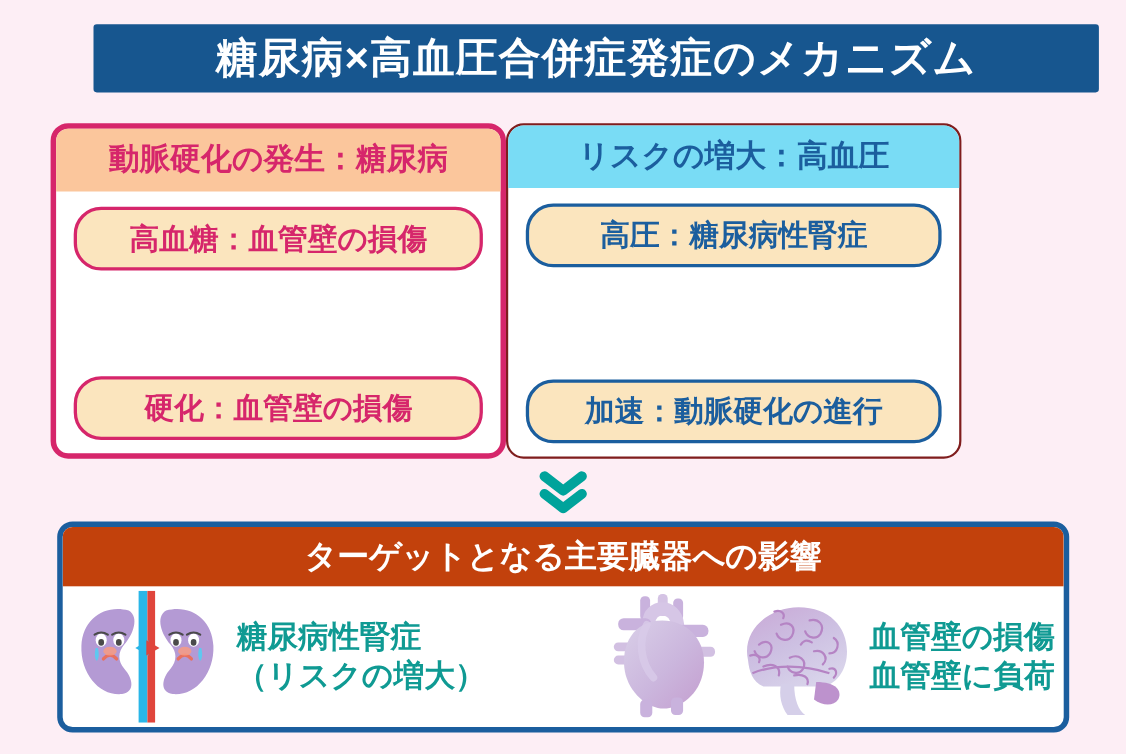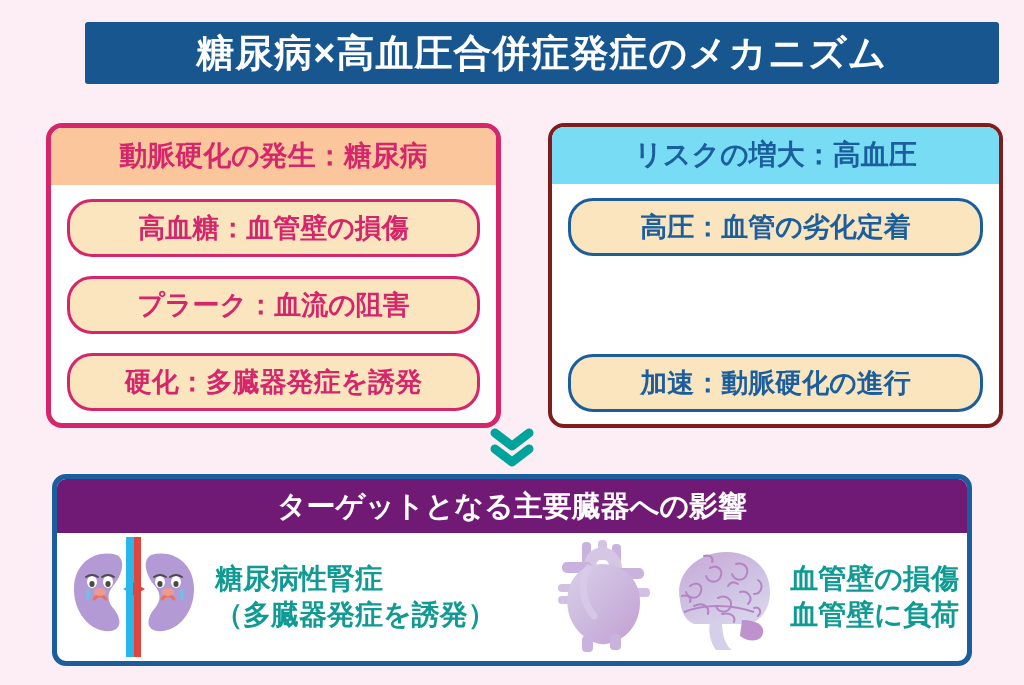--- a/index.html
+++ b/index.html
@@ -36,38 +36,37 @@
     letter-spacing: 1px;
     line-height: 1;
     white-space: nowrap;
   }
 
   
   .columns {
     position: absolute;
     left: 46px;
     top: 112px;
-    width: 957px;
+    width: 828px;
     height: 305px;
     display: flex;
     justify-content: space-between;
-    margin-top: 11px;
   }
   .panel {
     width: 455px;
     height: 100%;
     background: #ffffff;
     border-radius: 16px;
     box-sizing: border-box;
     overflow: hidden;
     display: flex;
     flex-direction: column;
   }
   .panel.left  { border: 5px solid #d6266b; }
-  .panel.right { border: 4px solid #7f1d1d; }
+  .panel.right { border: 2px solid #7f1d1d; }
 
   .panel-header {
     height: 58px;
     flex: 0 0 58px;
     display: flex;
     align-items: center;
     justify-content: center;
     border-radius: 10px 10px 0 0;
     margin: -1px -1px 0 -1px;
   }
@@ -134,21 +133,21 @@
     background: #ffffff;
     border: 5px solid #1b5e9e;
     border-radius: 14px;
     box-sizing: border-box;
     overflow: hidden;
     display: flex;
     flex-direction: column;
   }
   .bottom-header {
     flex: 0 0 54px;
-    background: #701a75;
+    background: #c2410c;
     display: flex;
     align-items: center;
     justify-content: center;
   }
   .bottom-header .bh-text {
     color: #ffffff;
     font-size: 29px;
     font-weight: bold;
     line-height: 1;
     white-space: nowrap;
@@ -187,35 +186,32 @@
 
   <div class="panel left">
     <div class="panel-header">
       <span class="header-text">動脈硬化の発生：糖尿病</span>
     </div>
     <div class="panel-body">
       <div class="chip">
         <span class="chip-text">高血糖：血管壁の損傷</span>
       </div>
       <div class="chip">
-        <span class="chip-text">プラーク：血流の阻害</span>
-      </div>
-      <div class="chip">
-        <span class="chip-text">硬化：多臓器発症を誘発</span>
+        <span class="chip-text">硬化：血管壁の損傷</span>
       </div>
     </div>
   </div>
 
   <div class="panel right">
     <div class="panel-header">
       <span class="header-text">リスクの増大：高血圧</span>
     </div>
     <div class="panel-body">
       <div class="chip">
-        <span class="chip-text">高圧：血管の劣化定着</span>
+        <span class="chip-text">高圧：糖尿病性腎症</span>
       </div>
       <div class="chip">
         <span class="chip-text">加速：動脈硬化の進行</span>
       </div>
     </div>
   </div>
 </div>
 
 <div class="chevron-wrap">
   <svg class="art" width="46" height="40" viewBox="0 0 46 40">
@@ -259,21 +255,21 @@
         <ellipse cx="95" cy="47" rx="2.6" ry="3" fill="#4a4a4a"></ellipse>
         <ellipse cx="111" cy="47" rx="2.6" ry="3" fill="#4a4a4a"></ellipse>
         <path d="M89 40 Q95 36 101 40" stroke="#4a4a4a" stroke-width="2" fill="none" stroke-linecap="round"></path>
         <path d="M105 40 Q111 36 117 40" stroke="#4a4a4a" stroke-width="2" fill="none" stroke-linecap="round"></path>
         <path d="M97 62 Q103 55 109 62" stroke="#e8705f" stroke-width="3" fill="none" stroke-linecap="round"></path>
         <ellipse cx="103" cy="55" rx="6" ry="4" fill="#f79b82" opacity="0.85"></ellipse>
         <path d="M116 52 Q114 60 117 64 Q120 60 118 52 Z" fill="#5ec8f0"></path>
       </svg>
       <div class="organ-label">
         <span>糖尿病性腎症</span>
-        <span class="line2">（多臓器発症を誘発）</span>
+        <span class="line2">（リスクの増大）</span>
       </div>
     </div>
 
     <div class="organ-group">
       <svg class="art" width="104" height="118" viewBox="0 0 104 118">
         <defs>
           <linearGradient id="hg" x1="0" y1="0" x2="1" y2="1">
             <stop offset="0%" stop-color="#d9cfe8"></stop>
             <stop offset="55%" stop-color="#cbb6dd"></stop>
             <stop offset="100%" stop-color="#c49ecf"></stop>

